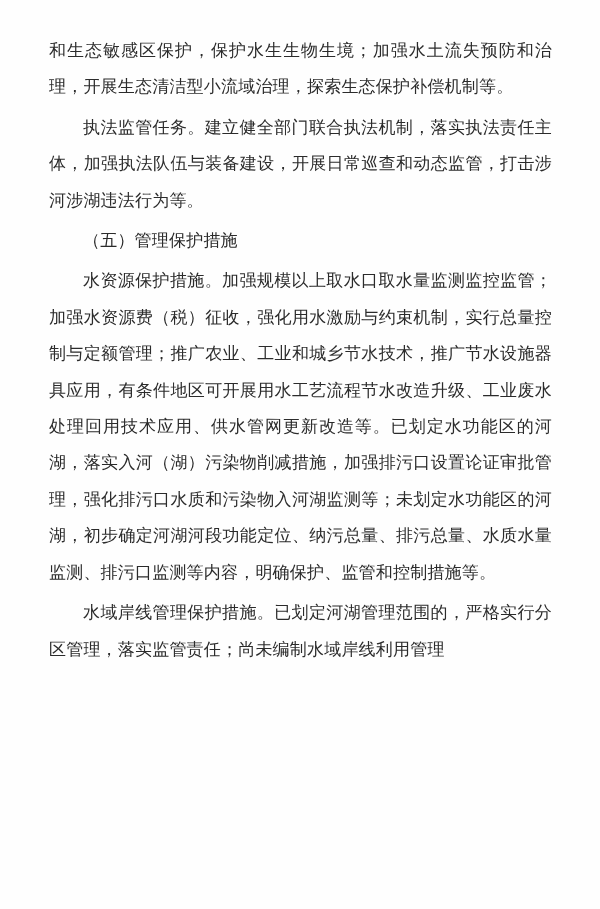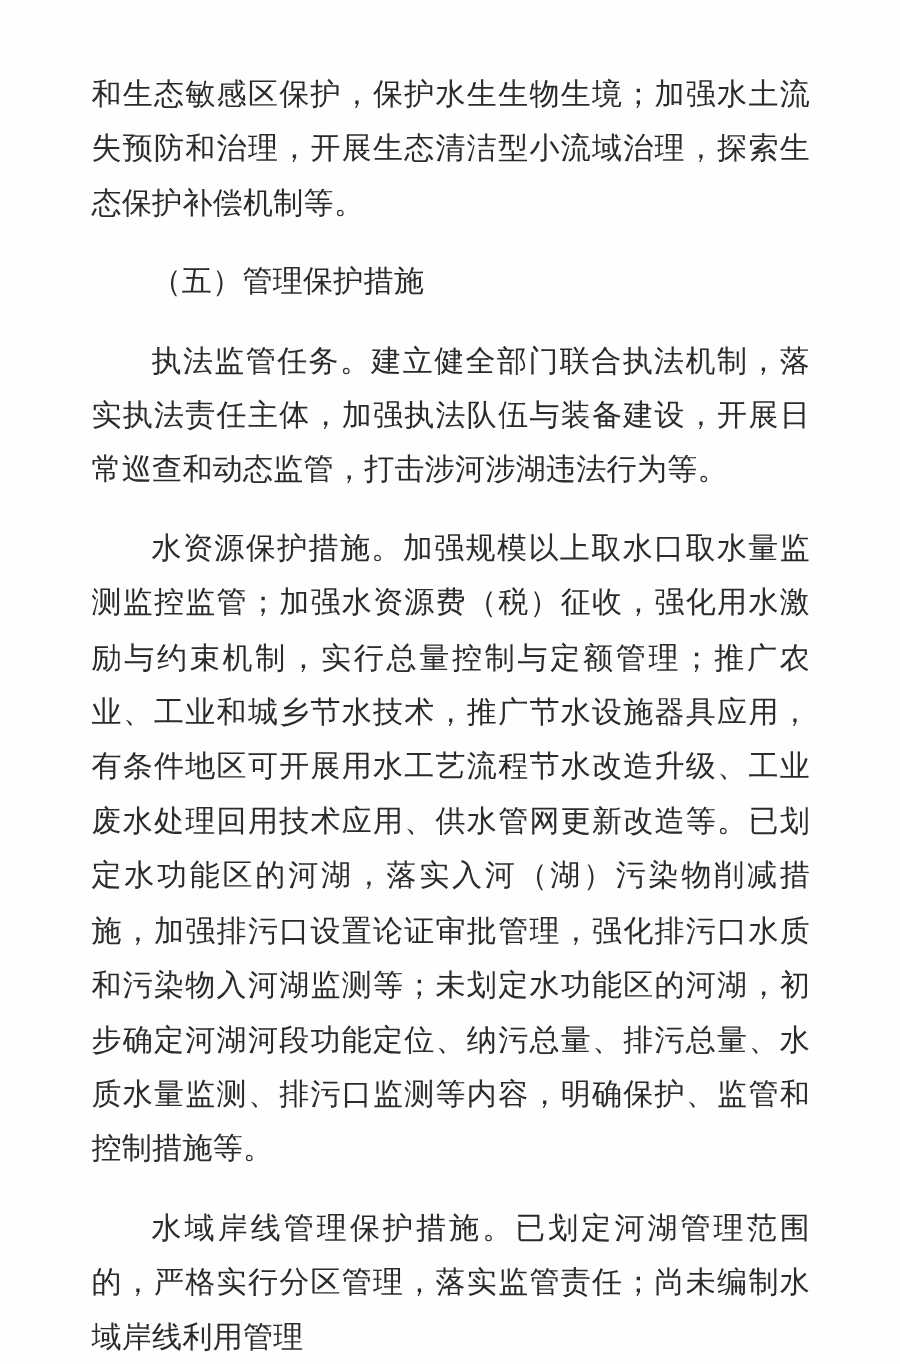--- a/index.html
+++ b/index.html
@@ -18,41 +18,41 @@
     width: 600px;
     height: 909px;
     background: #fefefe;
     padding: 29px 44px 0 45px;
     color: #2b2b2b;
   }
   .text-block {
     width: 511px;
   }
   .para {
-    margin: 16px;
-    font-size: 20px;
+    margin: 4px;
+    font-size: 17px;
     line-height: 36.4px;
     text-align: justify;
     text-justify: inter-character;
     letter-spacing: 0.2px;
     word-break: break-all;
     overflow-wrap: anywhere;
   }
   .para.indent {
     text-indent: 2em;
   }
   .para.heading {
     text-align: left;
   }
 </style>
 </head>
 <body>
 
 <div class="page">
   <div class="text-block">
     <p class="para">和生态敏感区保护，保护水生生物生境；加强水土流失预防和治理，开展生态清洁型小流域治理，探索生态保护补偿机制等。</p>
+    <p class="para indent">执法监管任务。建立健全部门联合执法机制，落实执法责任主体，加强执法队伍与装备建设，开展日常巡查和动态监管，打击涉河涉湖违法行为等。</p>
     <p class="para indent heading">（五）管理保护措施</p>
-    <p class="para indent">执法监管任务。建立健全部门联合执法机制，落实执法责任主体，加强执法队伍与装备建设，开展日常巡查和动态监管，打击涉河涉湖违法行为等。</p>
     <p class="para indent">水资源保护措施。加强规模以上取水口取水量监测监控监管；加强水资源费（税）征收，强化用水激励与约束机制，实行总量控制与定额管理；推广农业、工业和城乡节水技术，推广节水设施器具应用，有条件地区可开展用水工艺流程节水改造升级、工业废水处理回用技术应用、供水管网更新改造等。已划定水功能区的河湖，落实入河（湖）污染物削减措施，加强排污口设置论证审批管理，强化排污口水质和污染物入河湖监测等；未划定水功能区的河湖，初步确定河湖河段功能定位、纳污总量、排污总量、水质水量监测、排污口监测等内容，明确保护、监管和控制措施等。</p>
     <p class="para indent">水域岸线管理保护措施。已划定河湖管理范围的，严格实行分区管理，落实监管责任；尚未编制水域岸线利用管理</p>
   </div>
 
 </div>
 
 </body></html>

